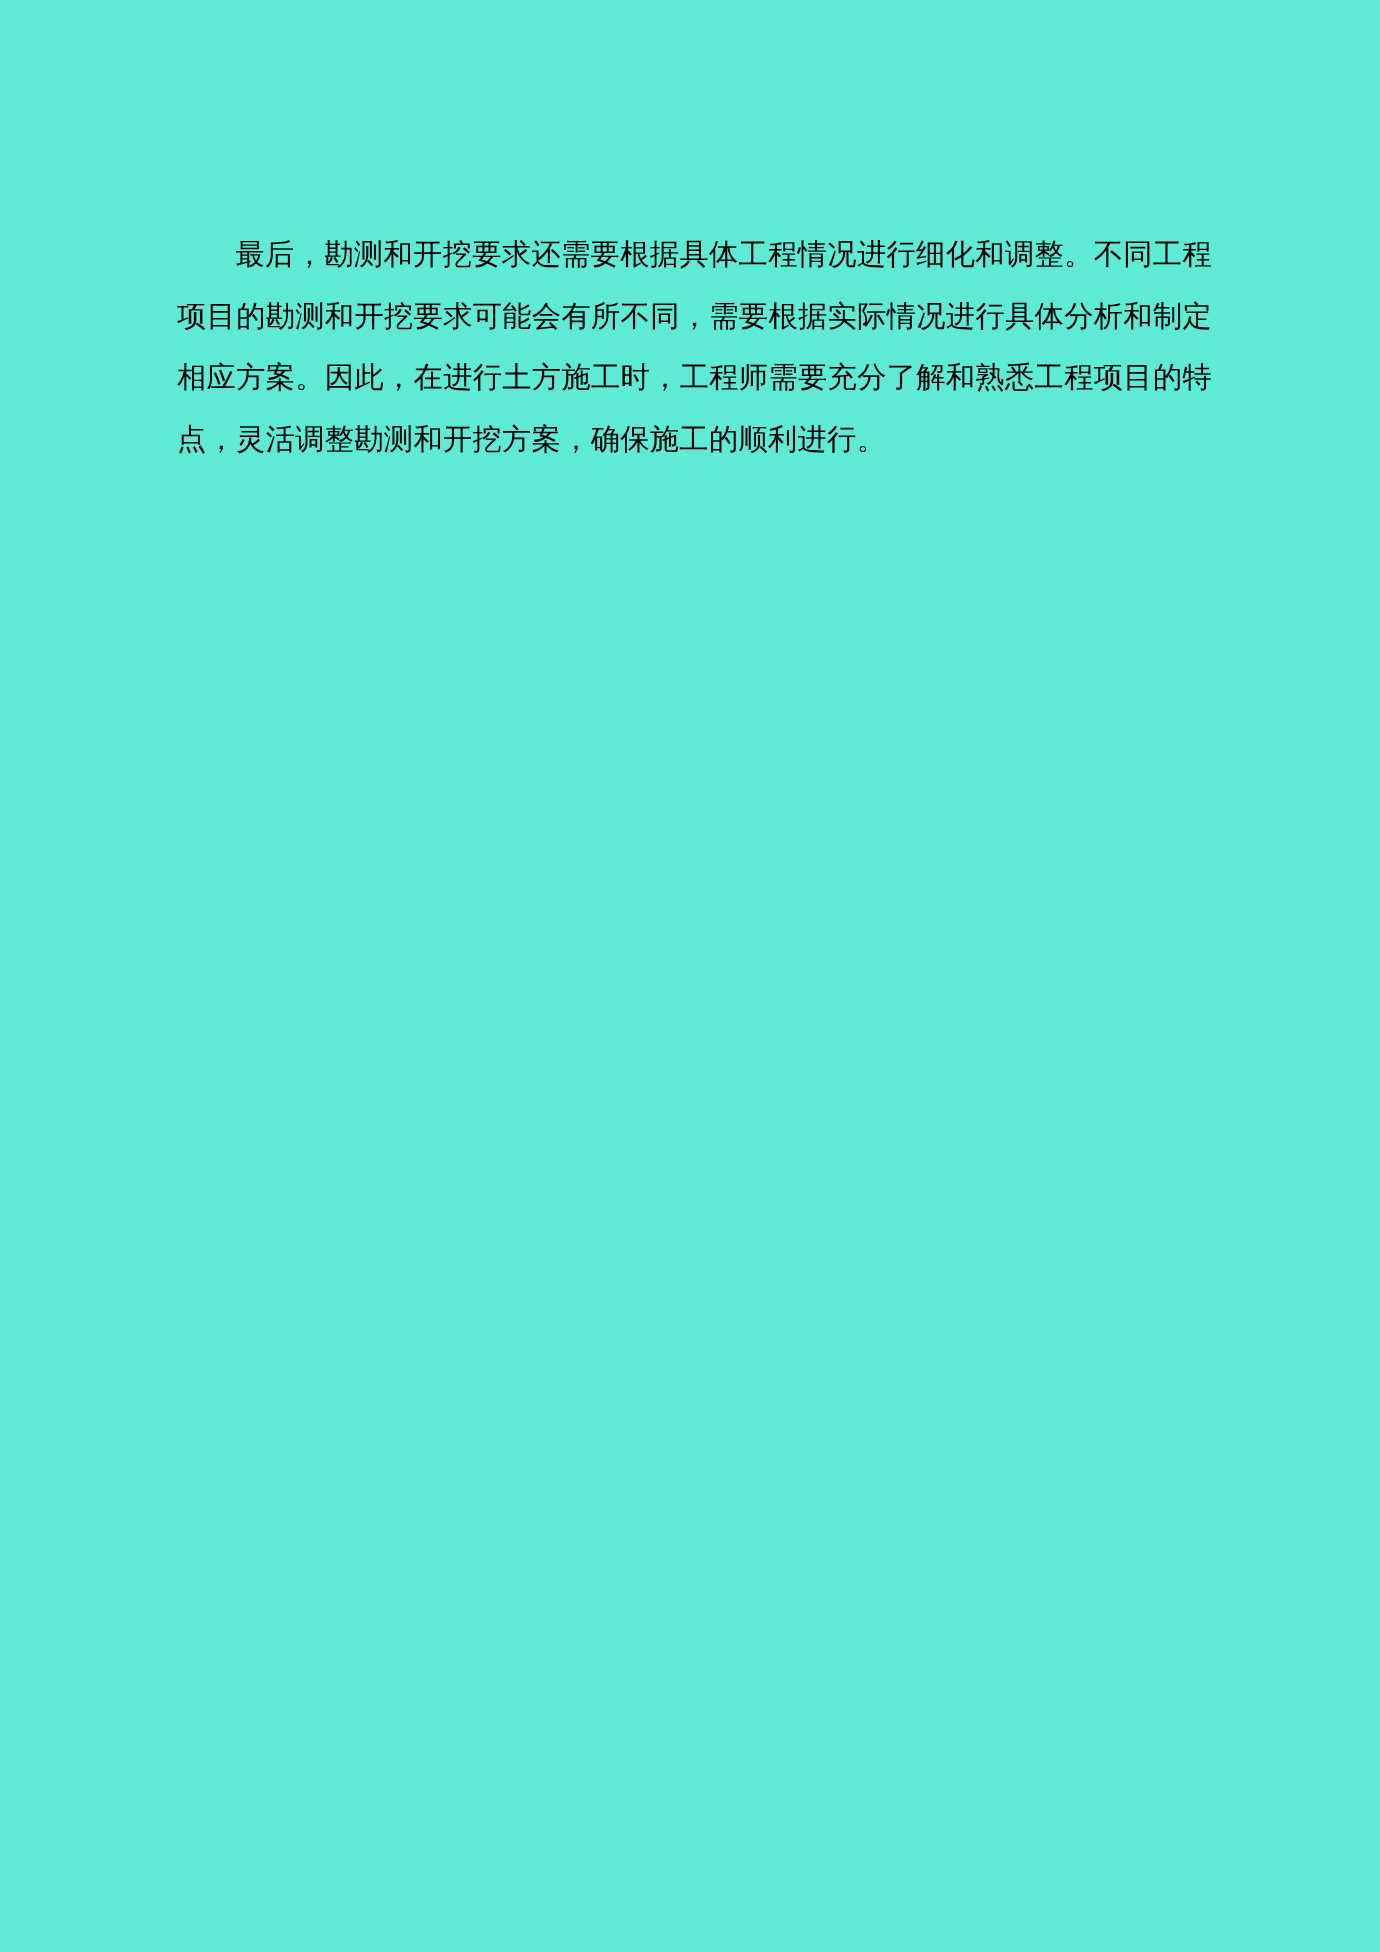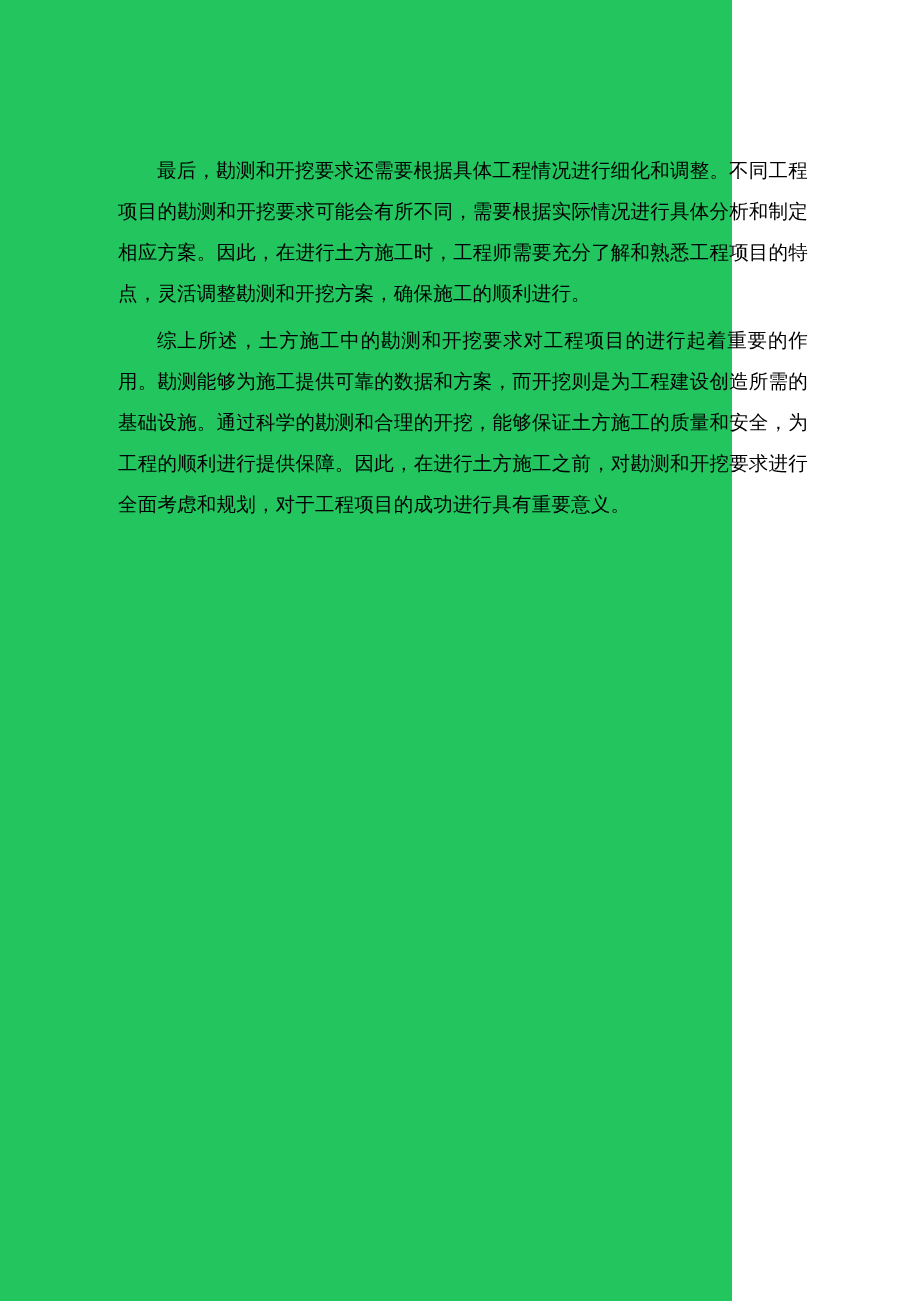--- a/index.html
+++ b/index.html
@@ -9,23 +9,23 @@
   }
   body {
     width: 920px;
     height: 1301px;
     font-family: "Liberation Serif", "DejaVu Serif", serif;
     color: #000000;
     overflow: hidden;
   }
   .page {
     position: relative;
-    width: 732px;
+    width: 920px;
     height: 1301px;
-    background: #22c55e;
+    background: #5eead4;
     box-sizing: border-box;
   }
   .content {
     position: absolute;
     left: 118px;
     top: 150px;
     width: 690px;
   }
   p.para {
     margin: 0 0 6px 0;
@@ -40,15 +40,14 @@
   p.para:last-child {
     margin-bottom: 0;
   }
 </style>
 </head>
 <body>
 
 <div class="page">
   <div class="content">
     <p class="para">最后，勘测和开挖要求还需要根据具体工程情况进行细化和调整。不同工程项目的勘测和开挖要求可能会有所不同，需要根据实际情况进行具体分析和制定相应方案。因此，在进行土方施工时，工程师需要充分了解和熟悉工程项目的特点，灵活调整勘测和开挖方案，确保施工的顺利进行。</p>
-    <p class="para">综上所述，土方施工中的勘测和开挖要求对工程项目的进行起着重要的作用。勘测能够为施工提供可靠的数据和方案，而开挖则是为工程建设创造所需的基础设施。通过科学的勘测和合理的开挖，能够保证土方施工的质量和安全，为工程的顺利进行提供保障。因此，在进行土方施工之前，对勘测和开挖要求进行全面考虑和规划，对于工程项目的成功进行具有重要意义。</p>
   </div>
 </div>
 
 </body></html>

